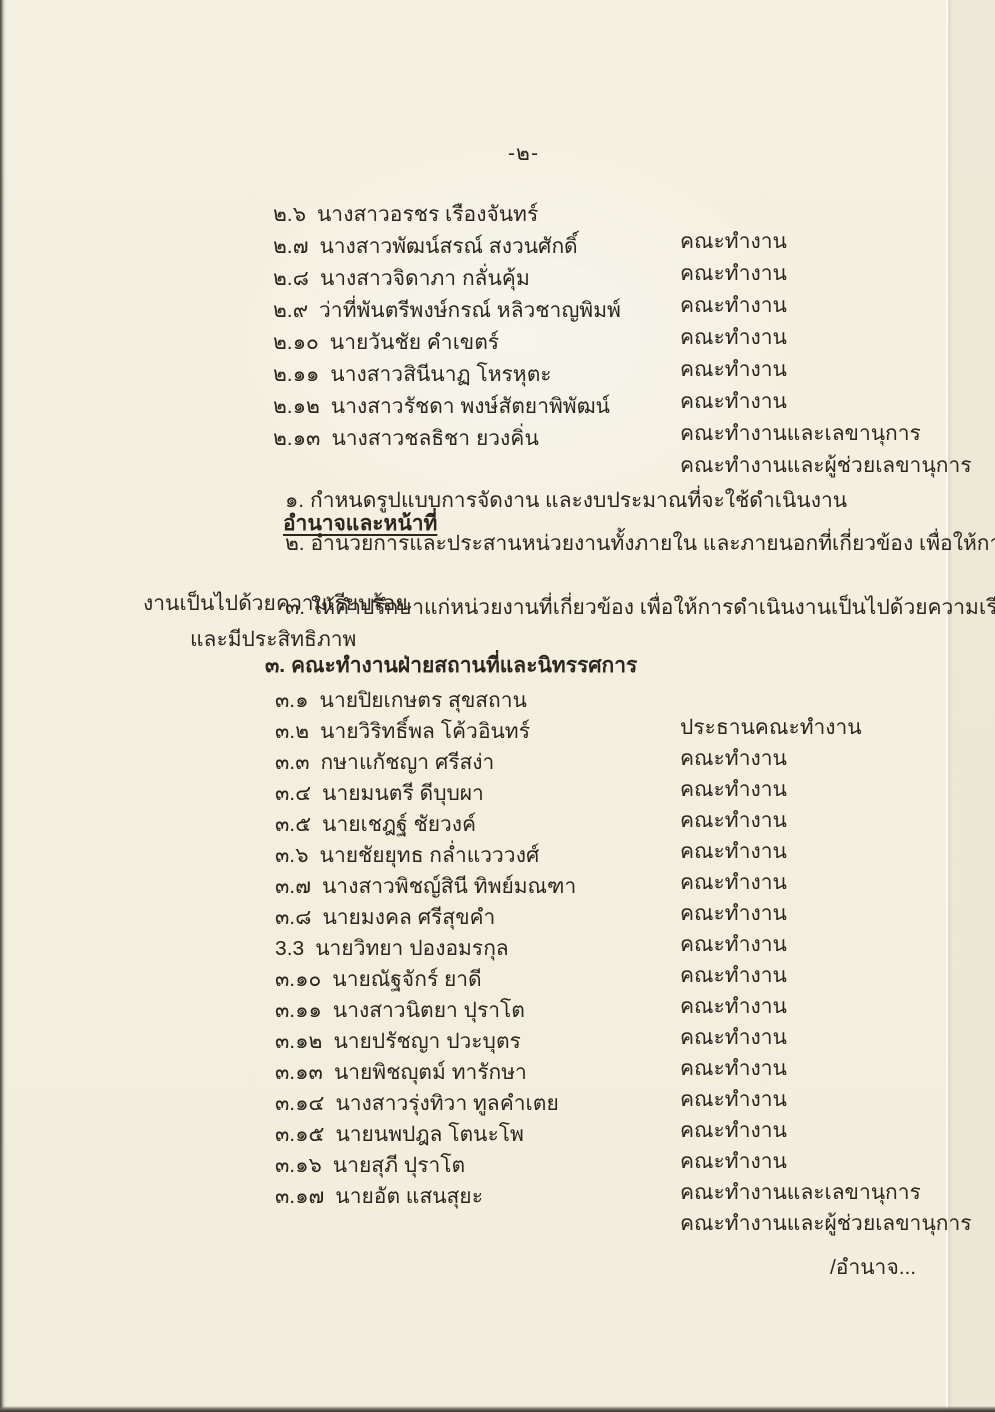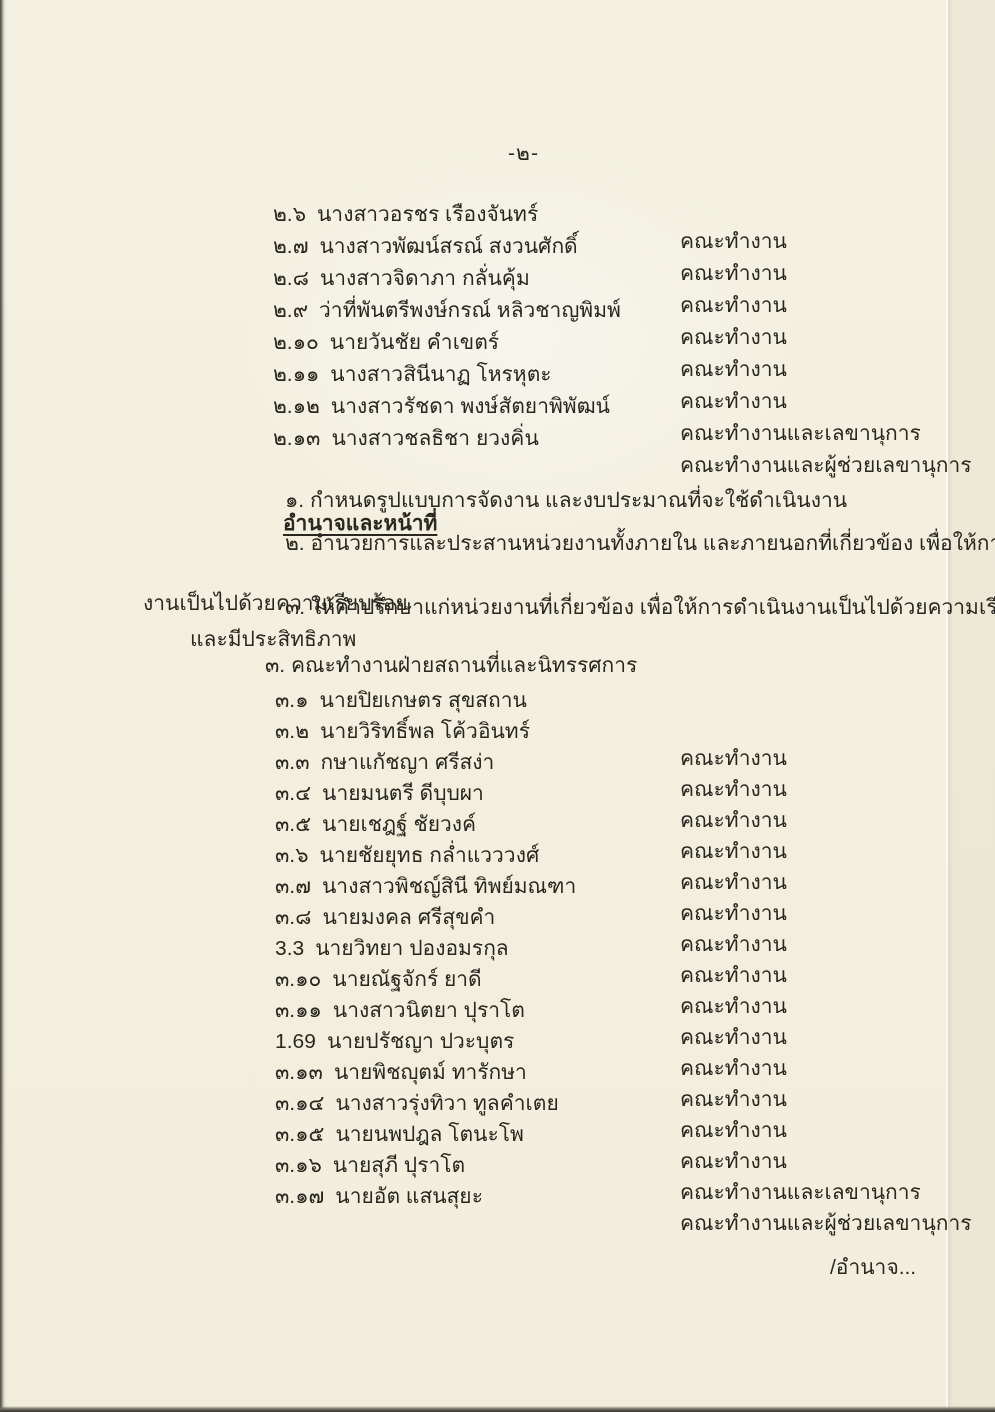--- a/index.html
+++ b/index.html
@@ -34,21 +34,21 @@
   .s3 .row { height:31px; line-height:31px; }
   .s3 .role { left:405px; }
   .duties-heading { position:absolute; left:283px; top:459px; font-weight:bold;
     text-decoration:underline; text-underline-offset:4px;margin-top:47px; }
   .duty { position:absolute; white-space:nowrap; }
   .duty.d1 { left:285px; top:483px; }
   .duty.d2 { left:285px; top:526px; }
   .duty.d3 { left:143px; top:558px;margin-top:28px; }
   .duty.d4 { left:285px; top:590px; }
   .duty.d5 { left:147px; top:622px;margin-left:43px; }
-  .s3-heading { position:absolute; left:265px; top:648px; font-weight:normal; }
+  .s3-heading { position:absolute; left:265px; top:648px; font-weight:bold; }
   .continuation { position:absolute; left:830px; top:1250px; }
 </style>
 </head>
 <body>
 
 <div class="page">
   <div class="edge-left"></div>
   <div class="edge-bottom"></div>
   <div class="crease"></div>
   <div class="right-shade"></div>
@@ -95,20 +95,21 @@
   <div class="duty d2">๒. อำนวยการและประสานหน่วยงานทั้งภายใน และภายนอกที่เกี่ยวข้อง เพื่อให้การจัด</div>
   <div class="duty d3">งานเป็นไปด้วยความเรียบร้อย</div>
   <div class="duty d4">๓. ให้คำปรึกษาแก่หน่วยงานที่เกี่ยวข้อง เพื่อให้การดำเนินงานเป็นไปด้วยความเรียบร้อย</div>
   <div class="duty d5">และมีประสิทธิภาพ</div>
 
   <div class="s3-heading">๓. คณะทำงานฝ่ายสถานที่และนิทรรศการ</div>
 
   <div class="list s3">
     <div class="row">
       <span class="no">๓.๑</span><span class="nm">นายปิยเกษตร สุขสถาน</span>
+      <span class="role">ประธานคณะทำงาน</span>
     </div>
     <div class="row">
       <span class="no">๓.๒</span><span class="nm">นายวิริทธิ์พล โค้วอินทร์</span>
       <span class="role">คณะทำงาน</span>
     </div>
     <div class="row">
       <span class="no">๓.๓</span><span class="nm">กษาแกัชญา ศรีสง่า</span>
       <span class="role">คณะทำงาน</span>
     </div>
     <div class="row">
@@ -137,21 +138,21 @@
     </div>
     <div class="row">
       <span class="no">๓.๑๐</span><span class="nm">นายณัฐจักร์ ยาดี</span>
       <span class="role">คณะทำงาน</span>
     </div>
     <div class="row">
       <span class="no">๓.๑๑</span><span class="nm">นางสาวนิตยา ปุราโต</span>
       <span class="role">คณะทำงาน</span>
     </div>
     <div class="row">
-      <span class="no">1.69</span><span class="nm">นายปรัชญา ปวะบุตร</span>
+      <span class="no">๓.๑๒</span><span class="nm">นายปรัชญา ปวะบุตร</span>
       <span class="role">คณะทำงาน</span>
     </div>
     <div class="row">
       <span class="no">๓.๑๓</span><span class="nm">นายพิชญุตม์ ทารักษา</span>
       <span class="role">คณะทำงาน</span>
     </div>
     <div class="row">
       <span class="no">๓.๑๔</span><span class="nm">นางสาวรุ่งทิวา ทูลคำเตย</span>
       <span class="role">คณะทำงาน</span>
     </div>

